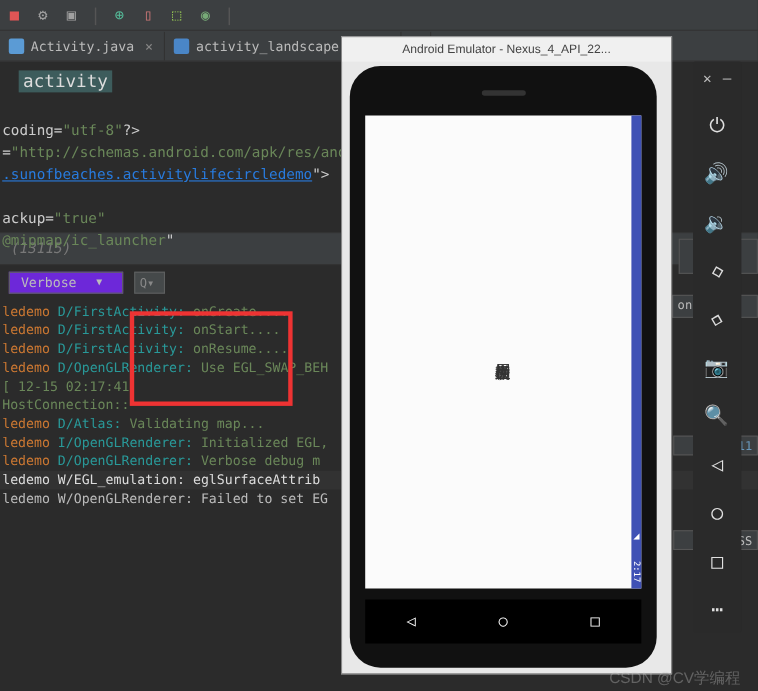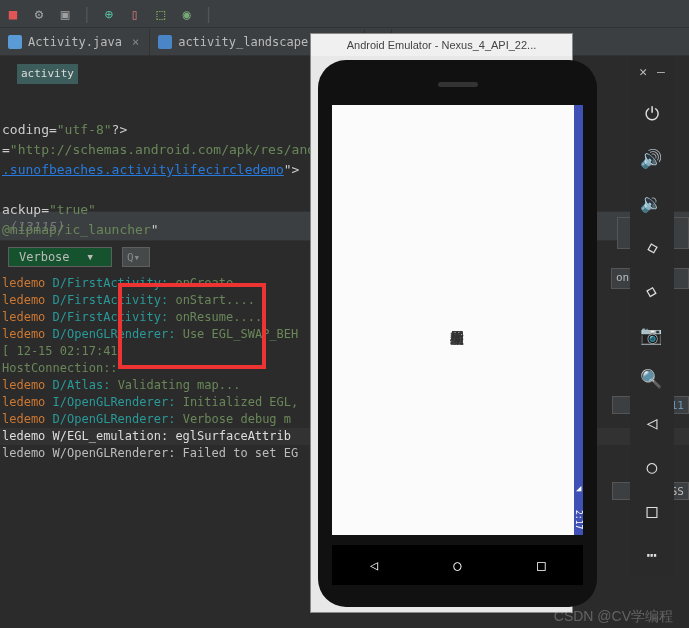--- a/index.html
+++ b/index.html
@@ -10,47 +10,47 @@
 .tb-icon { width: 18px; height: 18px; display: flex; align-items: center; justify-content: center; font-size: 14px; cursor: pointer; }
 
 
 .tabs { height: 28px; background: #3c3f41; display: flex; align-items: center; border-bottom: 1px solid #323232; }
 .tab { height: 26px; display: flex; align-items: center; padding: 0 10px 0 8px; color: #bbb; font-size: 12px; border-right: 1px solid #323232; gap: 6px; }
 .tab-icon { width: 14px; height: 14px; }
 .tab .close { color: #888; font-size: 12px; margin-left: 4px; }
 
 
 .editor { padding: 6px 2px; font-size: 13px; line-height: 20px; font-family: Consolas, monospace; position: relative; height: 155px; }
-.editor .activity-tag { display: inline-block; background: #3d5c5c; color: #ddd; padding: 0 4px; margin: 2px 0 16px 15px; font-size: 11px; }
+.editor .activity-tag { display: inline-block; background: #3d5c5c; color: #ddd; padding: 0 4px; margin: 2px 0 6px 15px; font-size: 16px; }
 .code { white-space: pre; color: #a9b7c6; }
 .attr { color: #cccccc; }
 .val { color: #6a8759; }
 .link { color: #287bde; text-decoration: underline; }
 
 
 .logcat-header { height: 30px; background: #3c3f41; border-top: 1px solid #323232; border-bottom: 1px solid #323232; display: flex; align-items: center; padding: 0 6px; color: #bbb; font-size: 13px; }
 .pkg-dim { color: #787878; margin-left: 4px; font-style: italic; }
 .logcat-filter { height: 32px; display: flex; align-items: center; gap: 10px; padding: 0 8px; }
-.verbose-btn { background: #14532d; color: #bbb; border: 1px solid #5e6060; padding: 2px 18px 2px 10px; font-size: 12px; display: flex; align-items: center; cursor: pointer; }
+.verbose-btn { background: #6d28d9; color: #bbb; border: 1px solid #5e6060; padding: 2px 18px 2px 10px; font-size: 12px; display: flex; align-items: center; cursor: pointer; }
 .q-input { width: 28px; height: 20px; background: #45494a; border: 1px solid #5e6060; color: #888; font-size: 11px; display: flex; align-items: center; padding-left: 4px; }
 
 
 .log { font-size: 12px; line-height: 17px; font-family: Consolas, monospace; padding: 2px 0 40px; }
 .log .line { white-space: nowrap; padding-left: 2px; }
 .pfx { color: #cc7832; }
 .grn { color: #6a8759; }
 .cyan { color: #299999; }
 .wht { color: #ccc; }
 .highlight-row { background: #323232; }
 
 
 .red-box { position: absolute; border: 4px solid #e33; pointer-events: none; }
 
 
-.emulator-window { position: absolute; left: 310px; top: 33px; width: 263px; height: 580px; background: #e8e8e8; border: 1px solid #888; }
+.emulator-window { position: absolute; left: 310px; top: 33px; width: 301px; height: 580px; background: #e8e8e8; border: 1px solid #888; }
 .emu-title { height: 22px; display: flex; align-items: center; justify-content: center; font-size: 11px; color: #444; background: #f0f0f0; font-family: Arial, sans-serif; }
 .phone-frame { position: absolute; left: 7px; top: 26px; width: 279px; height: 547px; background: #111; border-radius: 28px; }
 .phone-speaker { position: absolute; top: 22px; left: 50%; transform: translateX(-50%); width: 40px; height: 5px; background: #333; border-radius: 3px; }
 .phone-screen { position: absolute; left: 14px; top: 45px; width: 251px; height: 430px; background: #fbfbfb; display: flex; }
 .blue-stripe { width: 9px; background: #3f51b5; position: absolute; right: 0; top: 0; bottom: 0; }
 .screen-text { position: absolute; left: 50%; top: 50%; transform: translate(-50%,-50%); writing-mode: vertical-rl; font-size: 14px; color: #333; font-family: sans-serif; }
 .navbar { position: absolute; left: 14px; bottom: 22px; width: 251px; height: 40px; background: #000; display: flex; align-items: center; justify-content: space-around; color: #fff; }
 
 
 .side-toolbar { position: absolute; right: 15px; top: 56px; width: 44px; background: #2a2a2a; display: flex; flex-direction: column; align-items: center; padding: 8px 0; gap: 18px; border-radius: 2px; }

